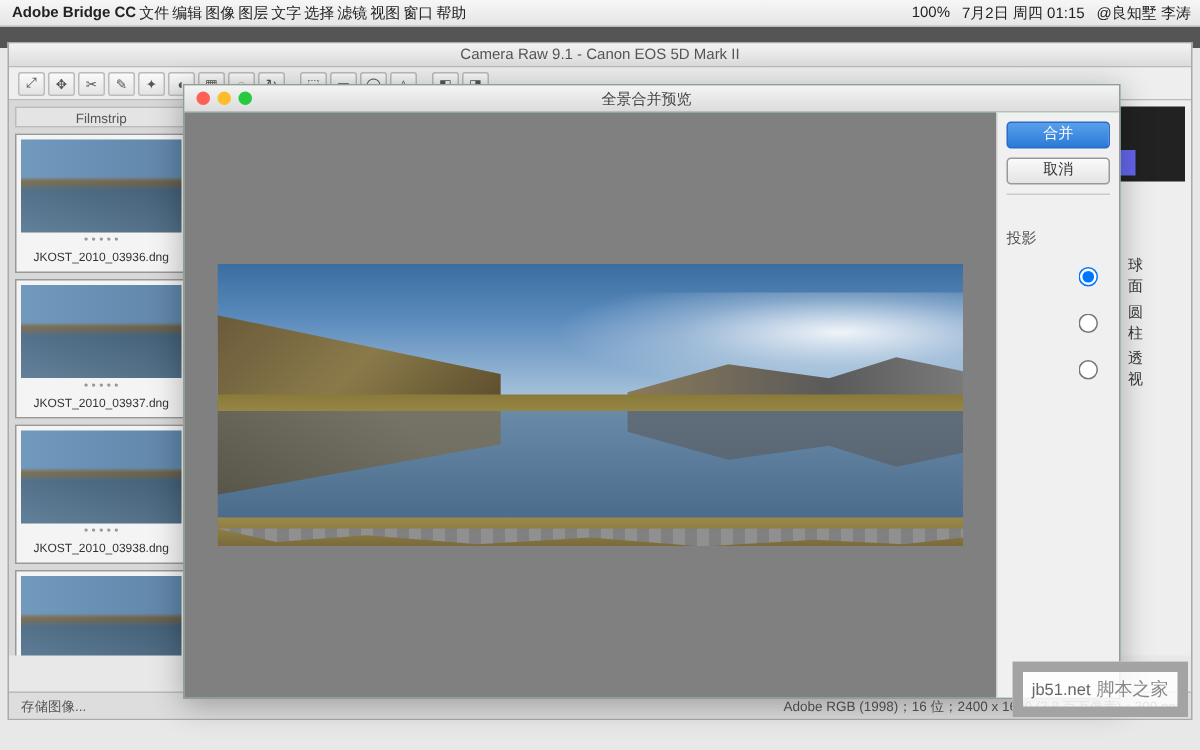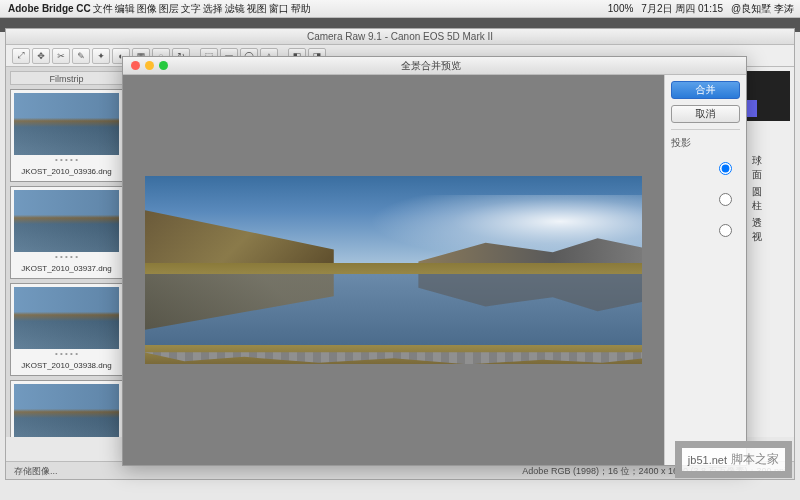--- a/index.html
+++ b/index.html
@@ -13,21 +13,21 @@
 
 .bridge-top { height: 14px; background: #555; }
 
 .cr-window { position: absolute; left: 5px; top: 28px; right: 5px; bottom: 20px; background: #e8e8e8; border: 1px solid #aaa; display: flex; flex-direction: column; }
 .cr-title { height: 16px; background: linear-gradient(#f2f2f2,#dcdcdc); text-align: center; color: #555; font-size: 10px; line-height: 16px; border-bottom: 1px solid #bbb; }
 .cr-toolbar { height: 22px; background: #eee; border-bottom: 1px solid #bbb; display: flex; align-items: center; padding: 0 6px; gap: 2px; }
 .tool { width: 18px; height: 16px; border: 1px solid #bbb; background: linear-gradient(#fafafa,#e4e4e4); border-radius: 2px; display: flex; align-items: center; justify-content: center; color: #555; font-size: 9px; }
 .tool-sep { width: 6px; }
 
 .cr-body { flex: 1; display: flex; min-height: 0; }
-.filmstrip { width: 125px; background: #d8d8d8; border-right: 4px solid #14532d; padding: 4px; display: flex; flex-direction: column; gap: 4px; overflow: hidden; }
+.filmstrip { width: 125px; background: #d8d8d8; border-right: 2px solid #14532d; padding: 4px; display: flex; flex-direction: column; gap: 4px; overflow: hidden; }
 .filmstrip-head { height: 14px; background: #e4e4e4; text-align: center; color: #555; font-size: 9px; line-height: 14px; border: 1px solid #bbb; }
 .thumb { background: #f4f4f4; border: 1px solid #999; padding: 3px; }
 .thumb .img { height: 62px; background: linear-gradient(#6a94bb 0%, #6a94bb 40%, #7a6a4a 45%, #4a6a84 55%, #5a7a94 100%); position: relative; }
 .thumb .img::after { content: ""; position: absolute; inset: 0; background: linear-gradient(90deg, rgba(255,255,255,0.05), rgba(0,0,0,0.1)); }
 .thumb .dots { text-align: center; color: #999; font-size: 8px; line-height: 10px; }
 .thumb .name { text-align: center; font-size: 8px; color: #333; padding: 2px 0; }
 
 .center { flex: 1; background: #888; position: relative; }
 .right-panel { width: 160px; background: #eee; border-left: 1px solid #bbb; padding: 4px; }
 .histo { height: 50px; background: #222; display: flex; align-items: flex-end; justify-content: center; gap: 0; padding: 4px 6px; }
@@ -54,21 +54,21 @@
 .refl-r { position: absolute; right: 0; top: 52%; width: 45%; height: 25%; background: #5a5a5a; opacity: 0.6; clip-path: polygon(0 30%, 30% 70%, 60% 50%, 80% 80%, 100% 60%, 100% 0, 0 0); }
 .fg { position: absolute; left: 0; right: 0; bottom: 0; height: 10%; background: linear-gradient(#9a8a4a, #7a6a3a); }
 .pano-img::before, .pano-img::after { content:""; position: absolute; width: 100%; height: 8%; background: repeating-linear-gradient(90deg, #909090 0 8px, #808080 8px 16px); }
 .pano-img::before { top: -2%; clip-path: polygon(0 100%, 6% 40%, 18% 70%, 30% 30%, 45% 60%, 60% 20%, 75% 50%, 90% 30%, 100% 60%, 100% 100%); }
 .pano-img::after { bottom: -2%; clip-path: polygon(0 0, 8% 60%, 20% 30%, 35% 70%, 50% 40%, 65% 80%, 80% 50%, 92% 70%, 100% 40%, 100% 0); }
 
 .pano-side { width: 82px; background: #f0f0f0; border-left: 1px solid #ccc; padding: 6px; display: flex; flex-direction: column; gap: 6px; font-size: 10px; }
 .btn { height: 18px; border: 1px solid #999; border-radius: 3px; text-align: center; line-height: 16px; font-size: 10px; font-family: Liberation Serif, serif; }
 .btn.primary { background: linear-gradient(#5aa0ea,#2a7ad8); color: #fff; border-color: #2a6ac8; }
 .btn.sec { background: linear-gradient(#fafafa,#e4e4e4); color: #333; }
-.group { border-top: 1px solid #ccc; padding-top: 6px; }
+.group { border-top: 1px solid #ccc; padding-top: 22px; }
 .group-title { color: #555; margin-bottom: 4px; }
 .radio-row, .check-row { display: flex; align-items: center; gap: 20px; margin-bottom: 3px; color: #333; margin-left: 48px; }
 .radio-row input, .check-row input { margin: 0; }
 
 .watermark { position: absolute; right: 8px; bottom: 22px; background: rgba(255,255,255,0.85); padding: 3px 6px; font-size: 11px; color: #666; border: 7px solid #a3a3a3; display: flex; align-items: center; gap: 4px; }
 .watermark .cn { color: #888; font-size: 12px; }
 </style>
 </head>
 <body>
 

